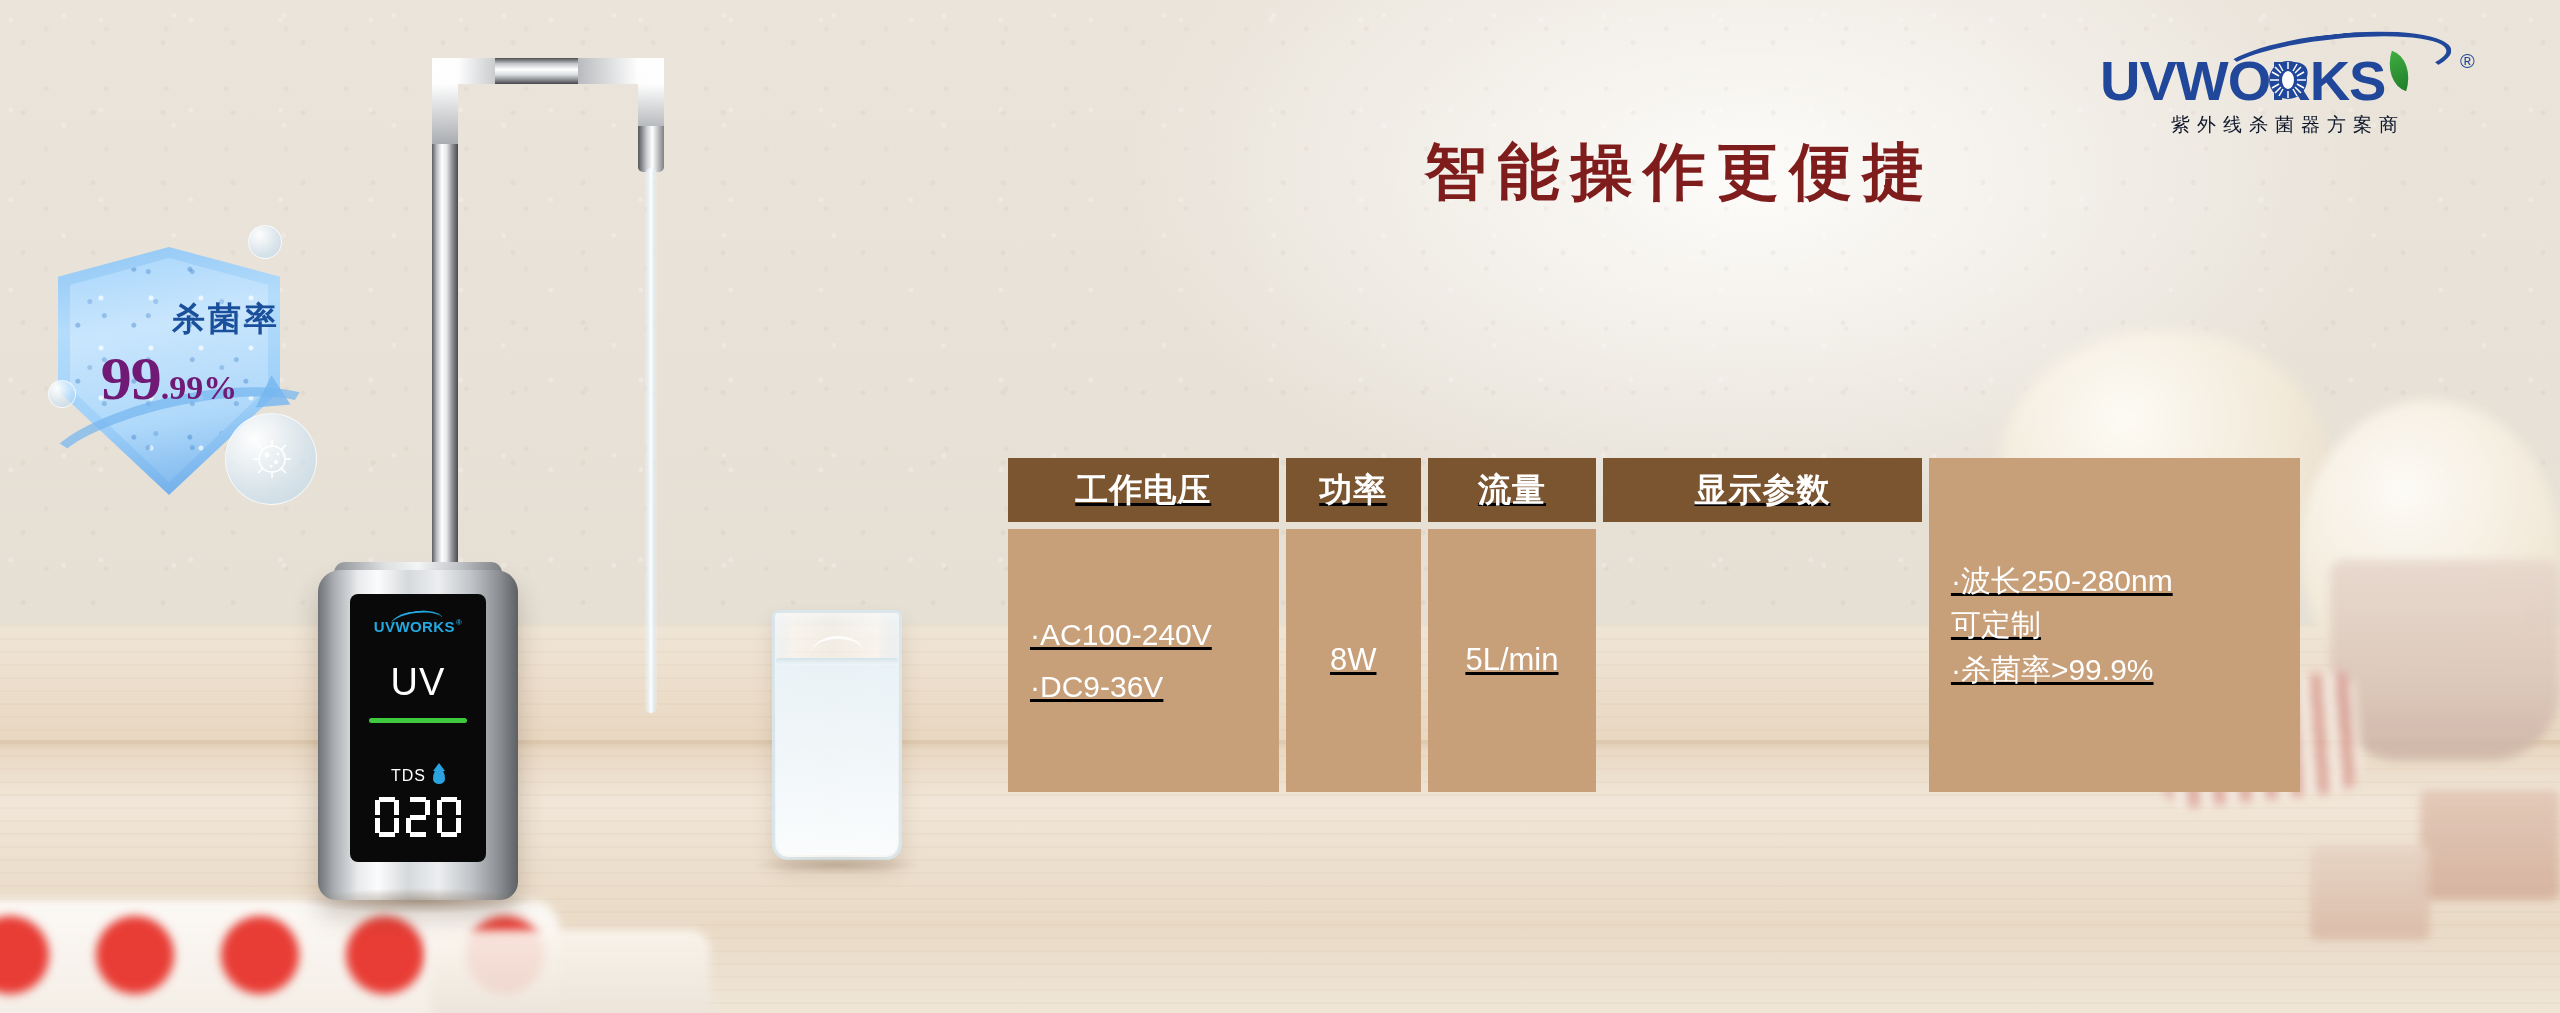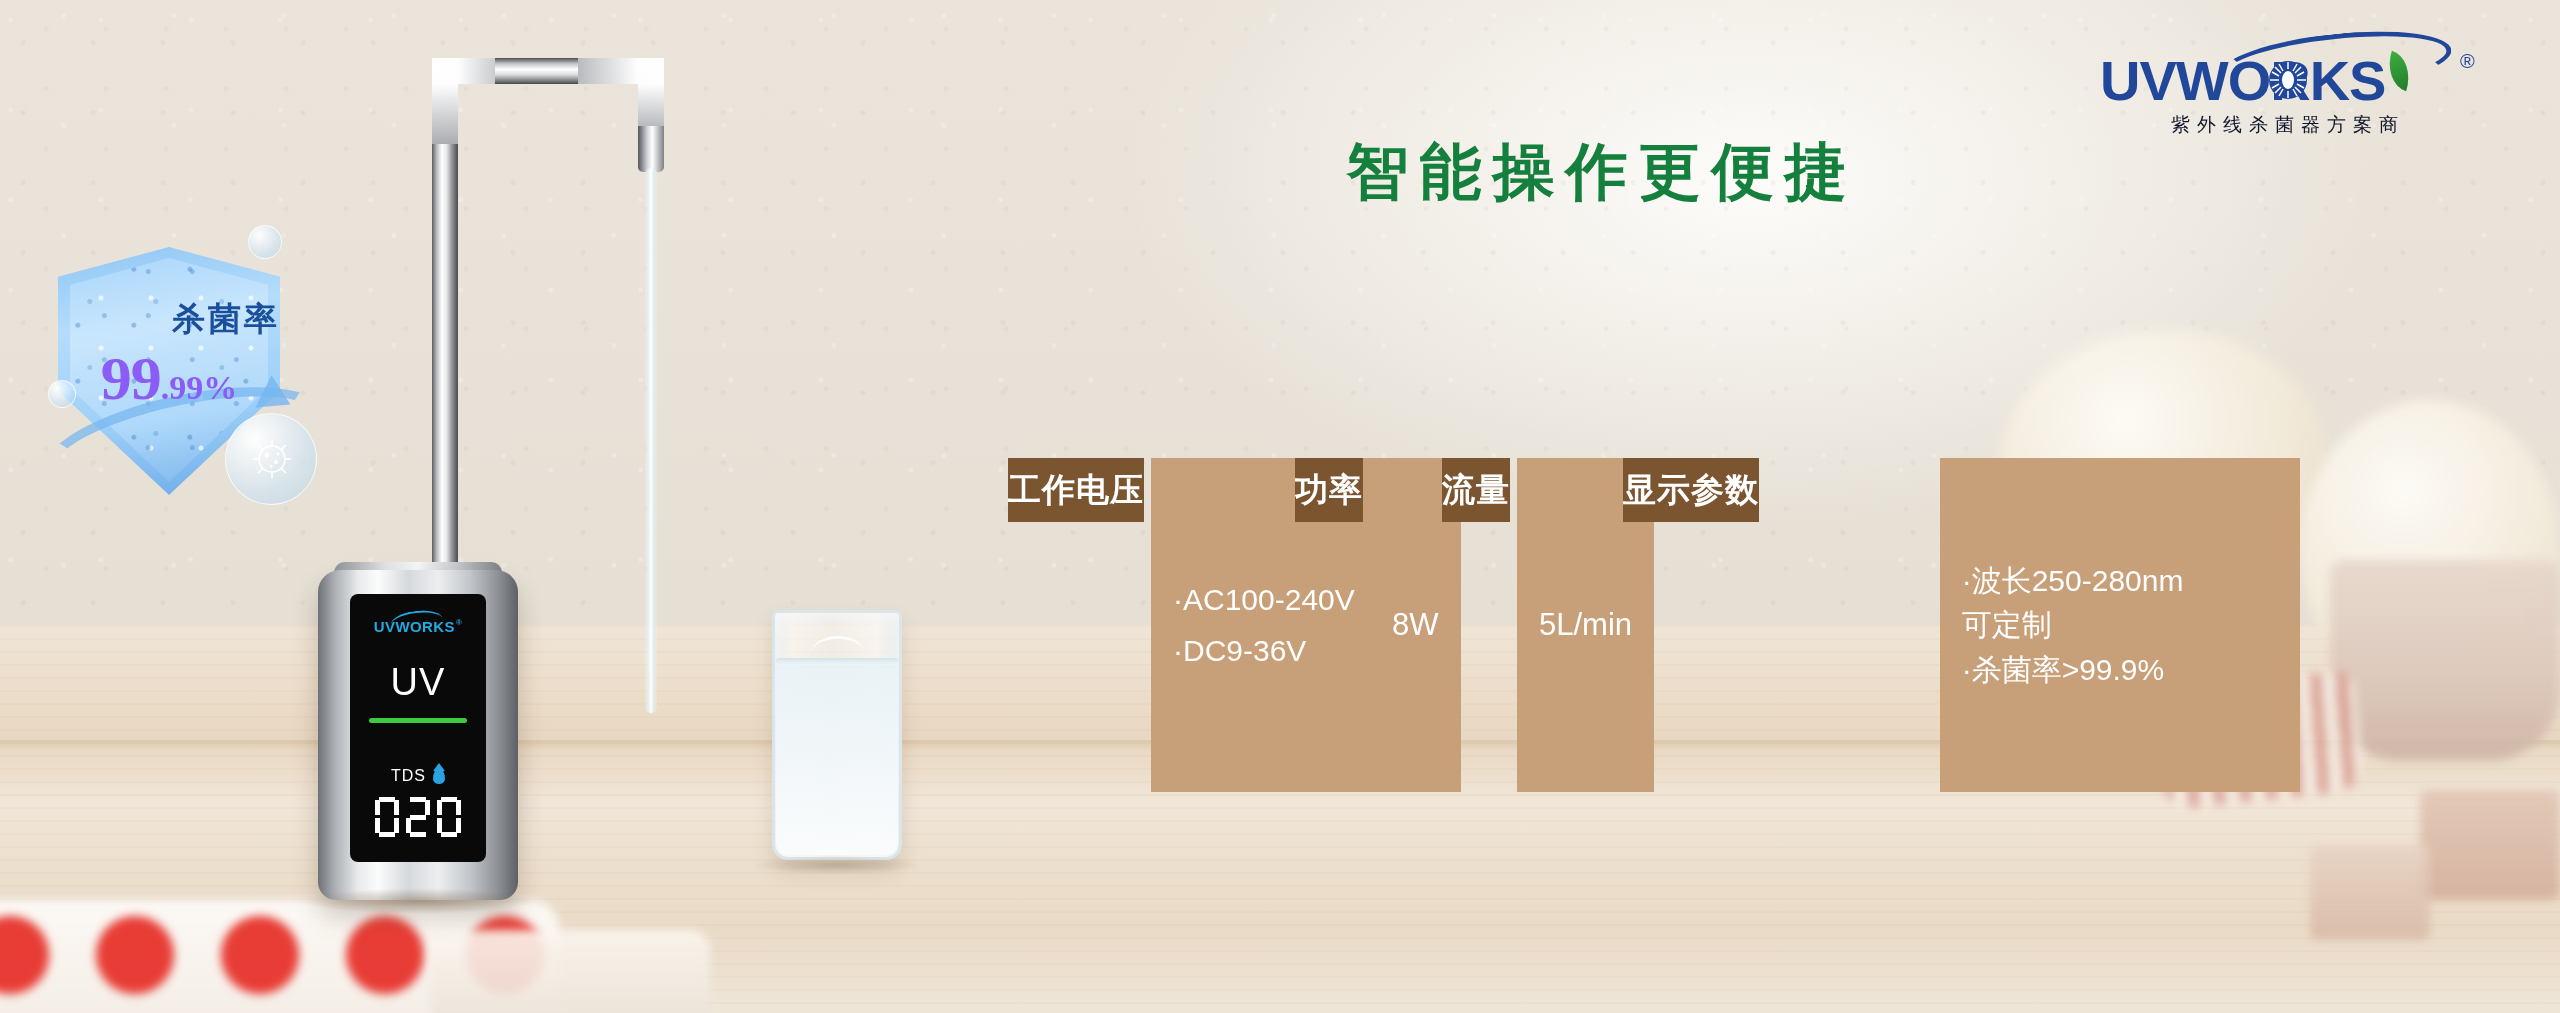--- a/index.html
+++ b/index.html
@@ -254,21 +254,21 @@
     background-size:56px 56px,44px 44px,66px 66px,50px 50px;
   }
   .badge-title {
     position:absolute; left:28px; top:72px; width:222px; text-align:right;
     font-family:"Liberation Serif","DejaVu Serif",serif;
     font-size:33px; font-weight:bold; color:#1a4f9c; letter-spacing:3px;
   }
   .badge-num {
     position:absolute; left:28px; top:118px; width:222px; text-align:center;
     font-family:"Liberation Serif","DejaVu Serif",serif;
-    color:#8b5cf6; white-space:nowrap;
+    color:#701a75; white-space:nowrap;
   }
   .badge-num .big { font-size:62px; font-weight:bold; letter-spacing:-1px; }
   .badge-num .small { font-size:34px; font-weight:bold; }
   .swoosh {
     position:absolute; left:10px; top:170px; width:290px; height:96px;
     border:10px solid transparent; border-top-color:rgba(118,182,240,.72);
     border-radius:50%; transform:rotate(-12deg);
   }
   .swoosh-tip {
     position:absolute; left:232px; top:155px; width:0; height:0;
@@ -284,23 +284,23 @@
   .bub1 { left:218px; top:0px; width:34px; height:34px; }
   .bub2 { left:18px; top:155px; width:28px; height:28px; }
   .bub3 { left:195px; top:188px; width:92px; height:92px; }
   .germ {
     position:absolute; left:218px; top:210px; width:48px; height:48px;
   }
   .germ svg { width:48px; height:48px; }
 
   
   .headline {
-    position:absolute; left:1292px; top:130px; width:620px;
+    position:absolute; left:1370px; top:130px; width:620px;
     font-family:"Liberation Serif","DejaVu Serif",serif;
-    font-size:62px; font-weight:bold; color:#15803d;
+    font-size:62px; font-weight:bold; color:#7f1d1d;
     letter-spacing:11px; text-align:center; white-space:nowrap;
   }
   .pill {
     position:absolute; left:1375px; top:255px; width:600px; height:74px;
     background:#6f4e2b; border-radius:37px;
     display:flex; align-items:center; justify-content:center;
     color:#ffffff; font-size:31px; letter-spacing:5px; white-space:nowrap;
   }
 
   
@@ -331,21 +331,21 @@
   .logo-sub {
     position:absolute; left:14px; top:82px; width:368px; text-align:center;
     font-size:19px; color:#0f172a; letter-spacing:7px; white-space:nowrap;
   }
 
   
   .spec-table {
     position:absolute; left:1008px; top:458px; width:1292px; height:334px;
     display:flex; gap:7px;
   }
-  .spec-col { display:flex; flex-direction:row; gap:7px; }
+  .spec-col { display:flex; flex-direction:column; gap:7px;text-decoration:underline; }
   .col-0 { width:280px; }
   .col-1 { width:140px; }
   .col-2 { width:174px; }
   .col-3 { width:330px;text-align:center; }
   .col-4 { width:384px; }
   .spec-head {
     height:64px; background:#7b5430; color:#ffffff;
     display:flex; align-items:center; justify-content:center;
     font-size:33px; font-weight:bold; letter-spacing:1px; white-space:nowrap;
   }

